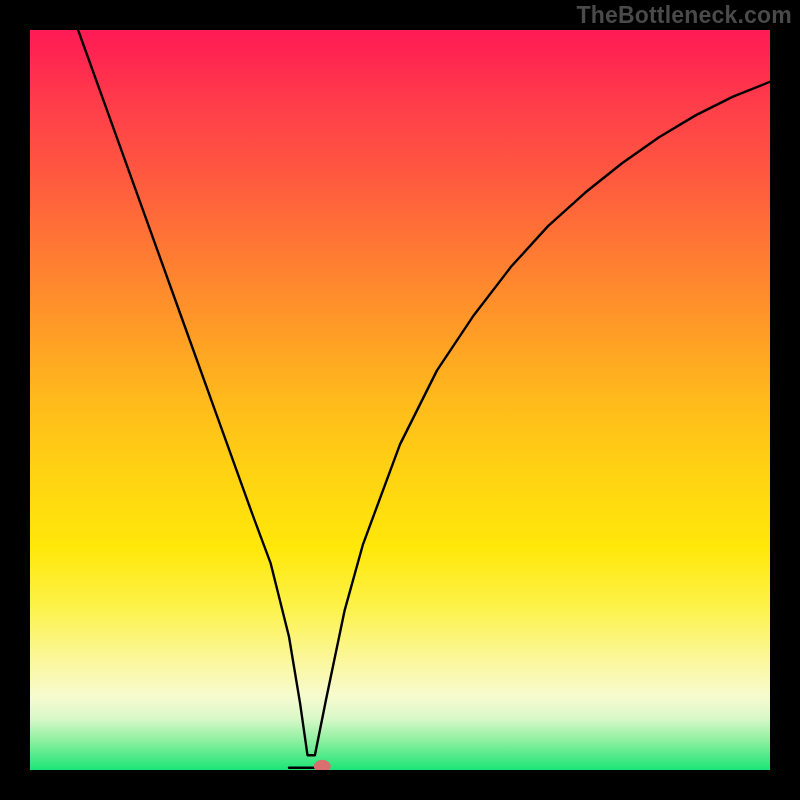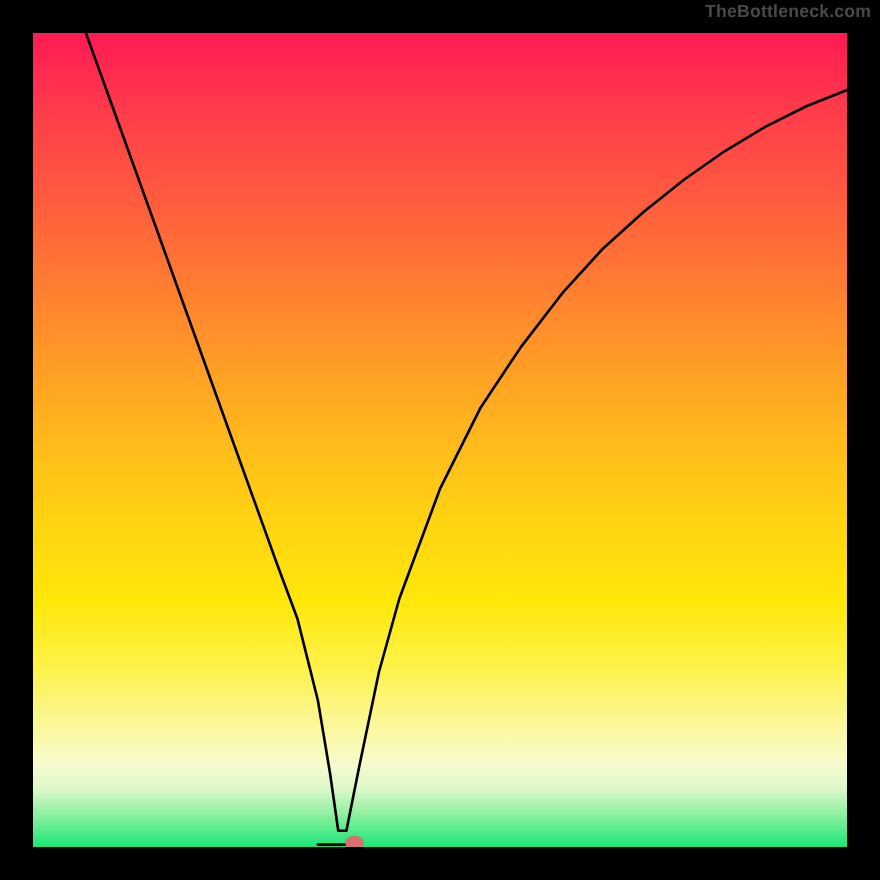--- a/index.html
+++ b/index.html
@@ -10,21 +10,21 @@
     position: relative;
     width: 800px;
     height: 800px;
     background: #000;
   }
 
   .watermark {
     position: absolute;
     top: 2px;
     right: 8px;
-    font-size: 16px;
+    font-size: 23px;
     font-weight: 600;
     color: #4a4a4a;
     letter-spacing: 0.2px;
     z-index: 4;
   }
 
   .plot-area {
     position: absolute;
     left: 30px;
     top: 30px;

